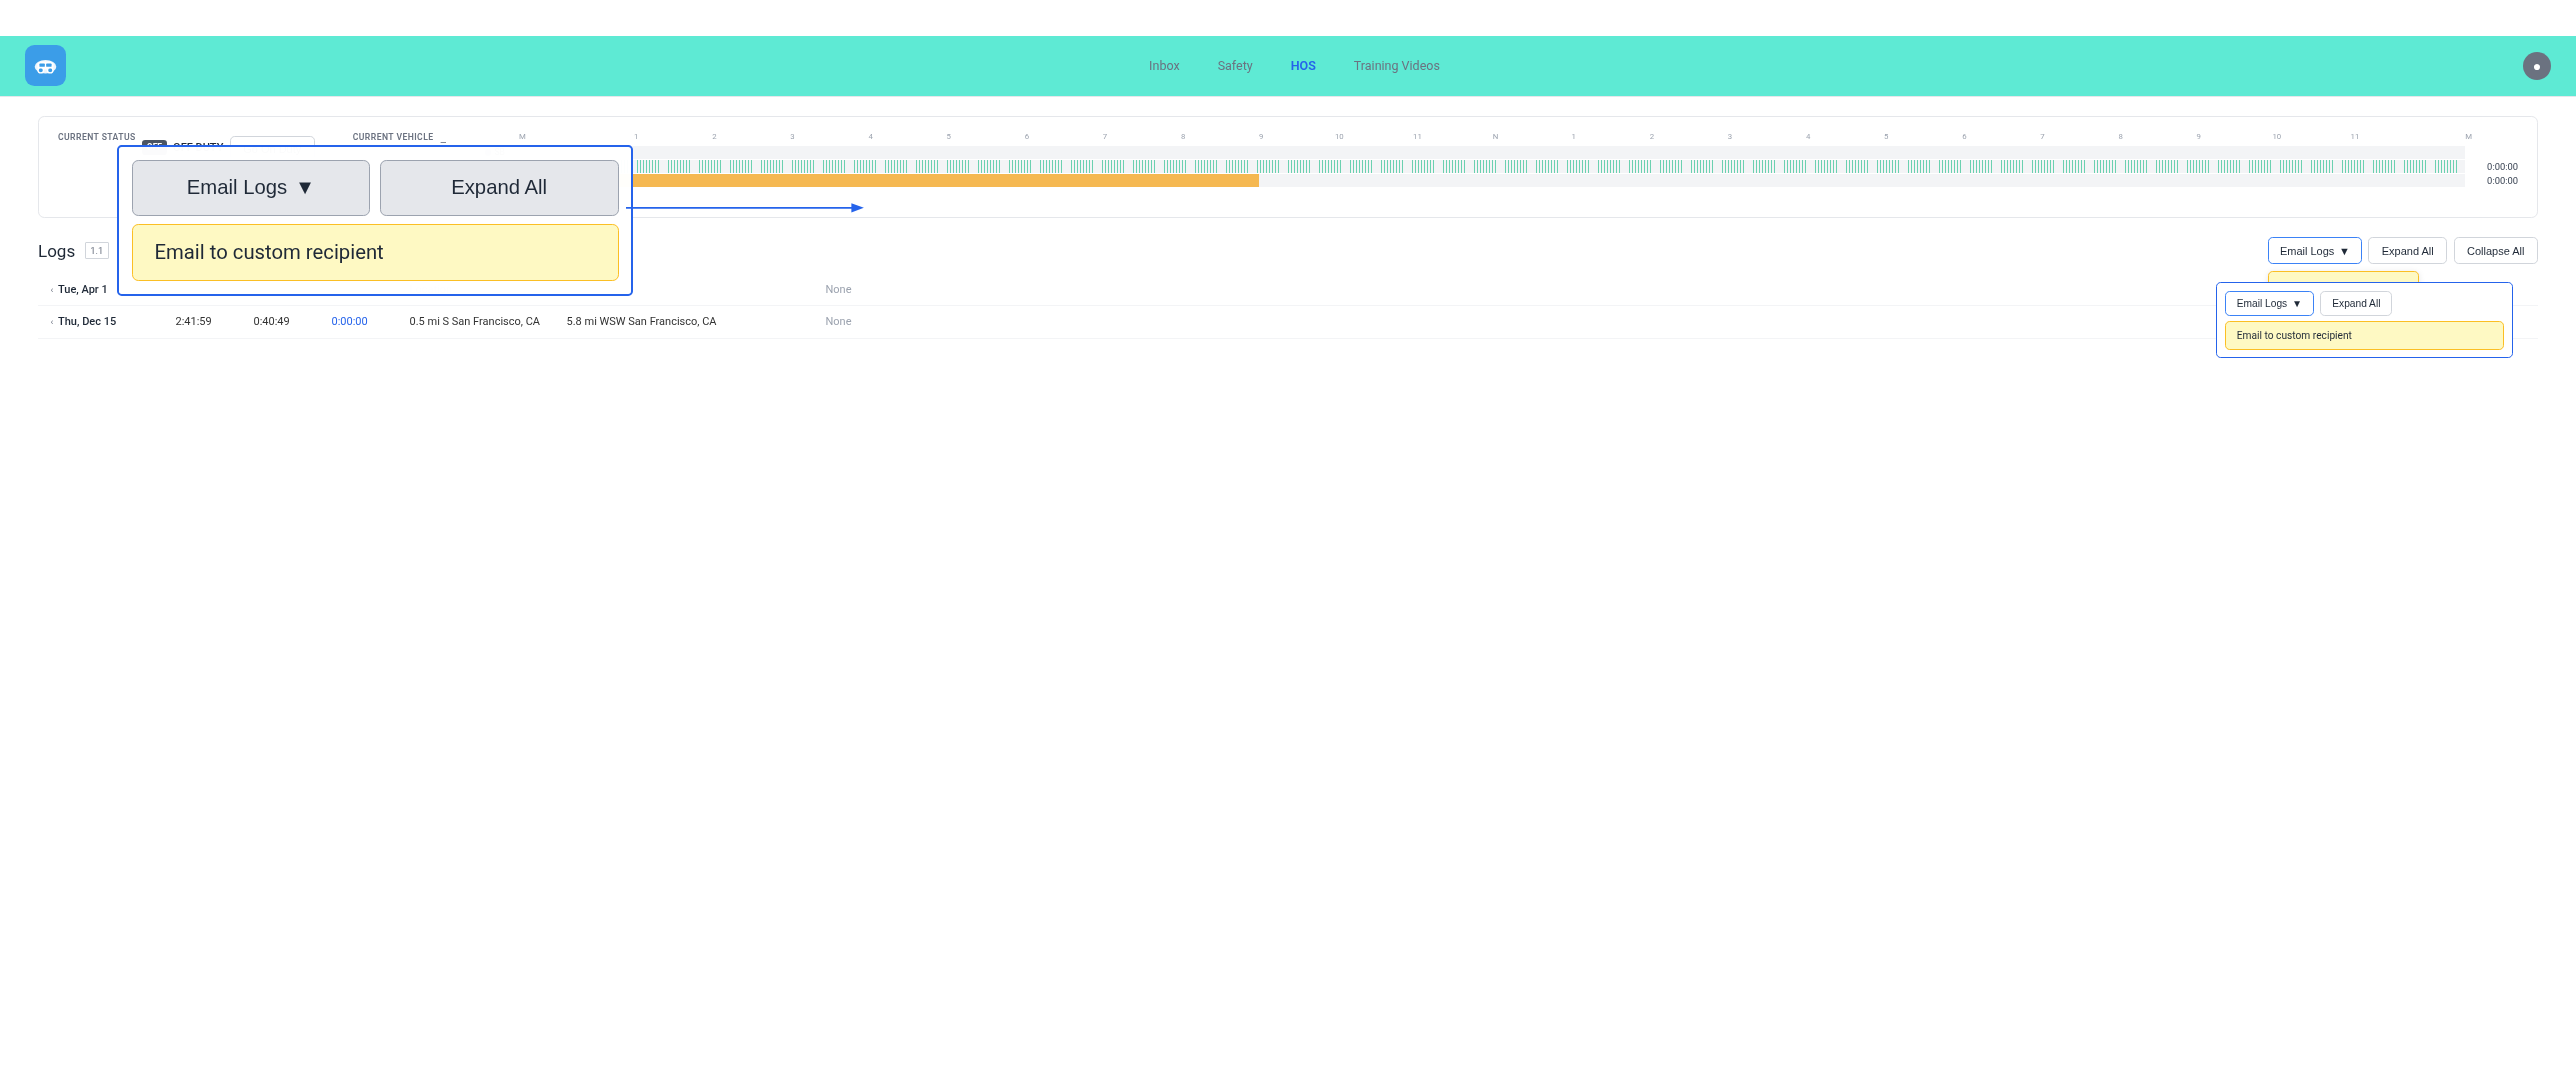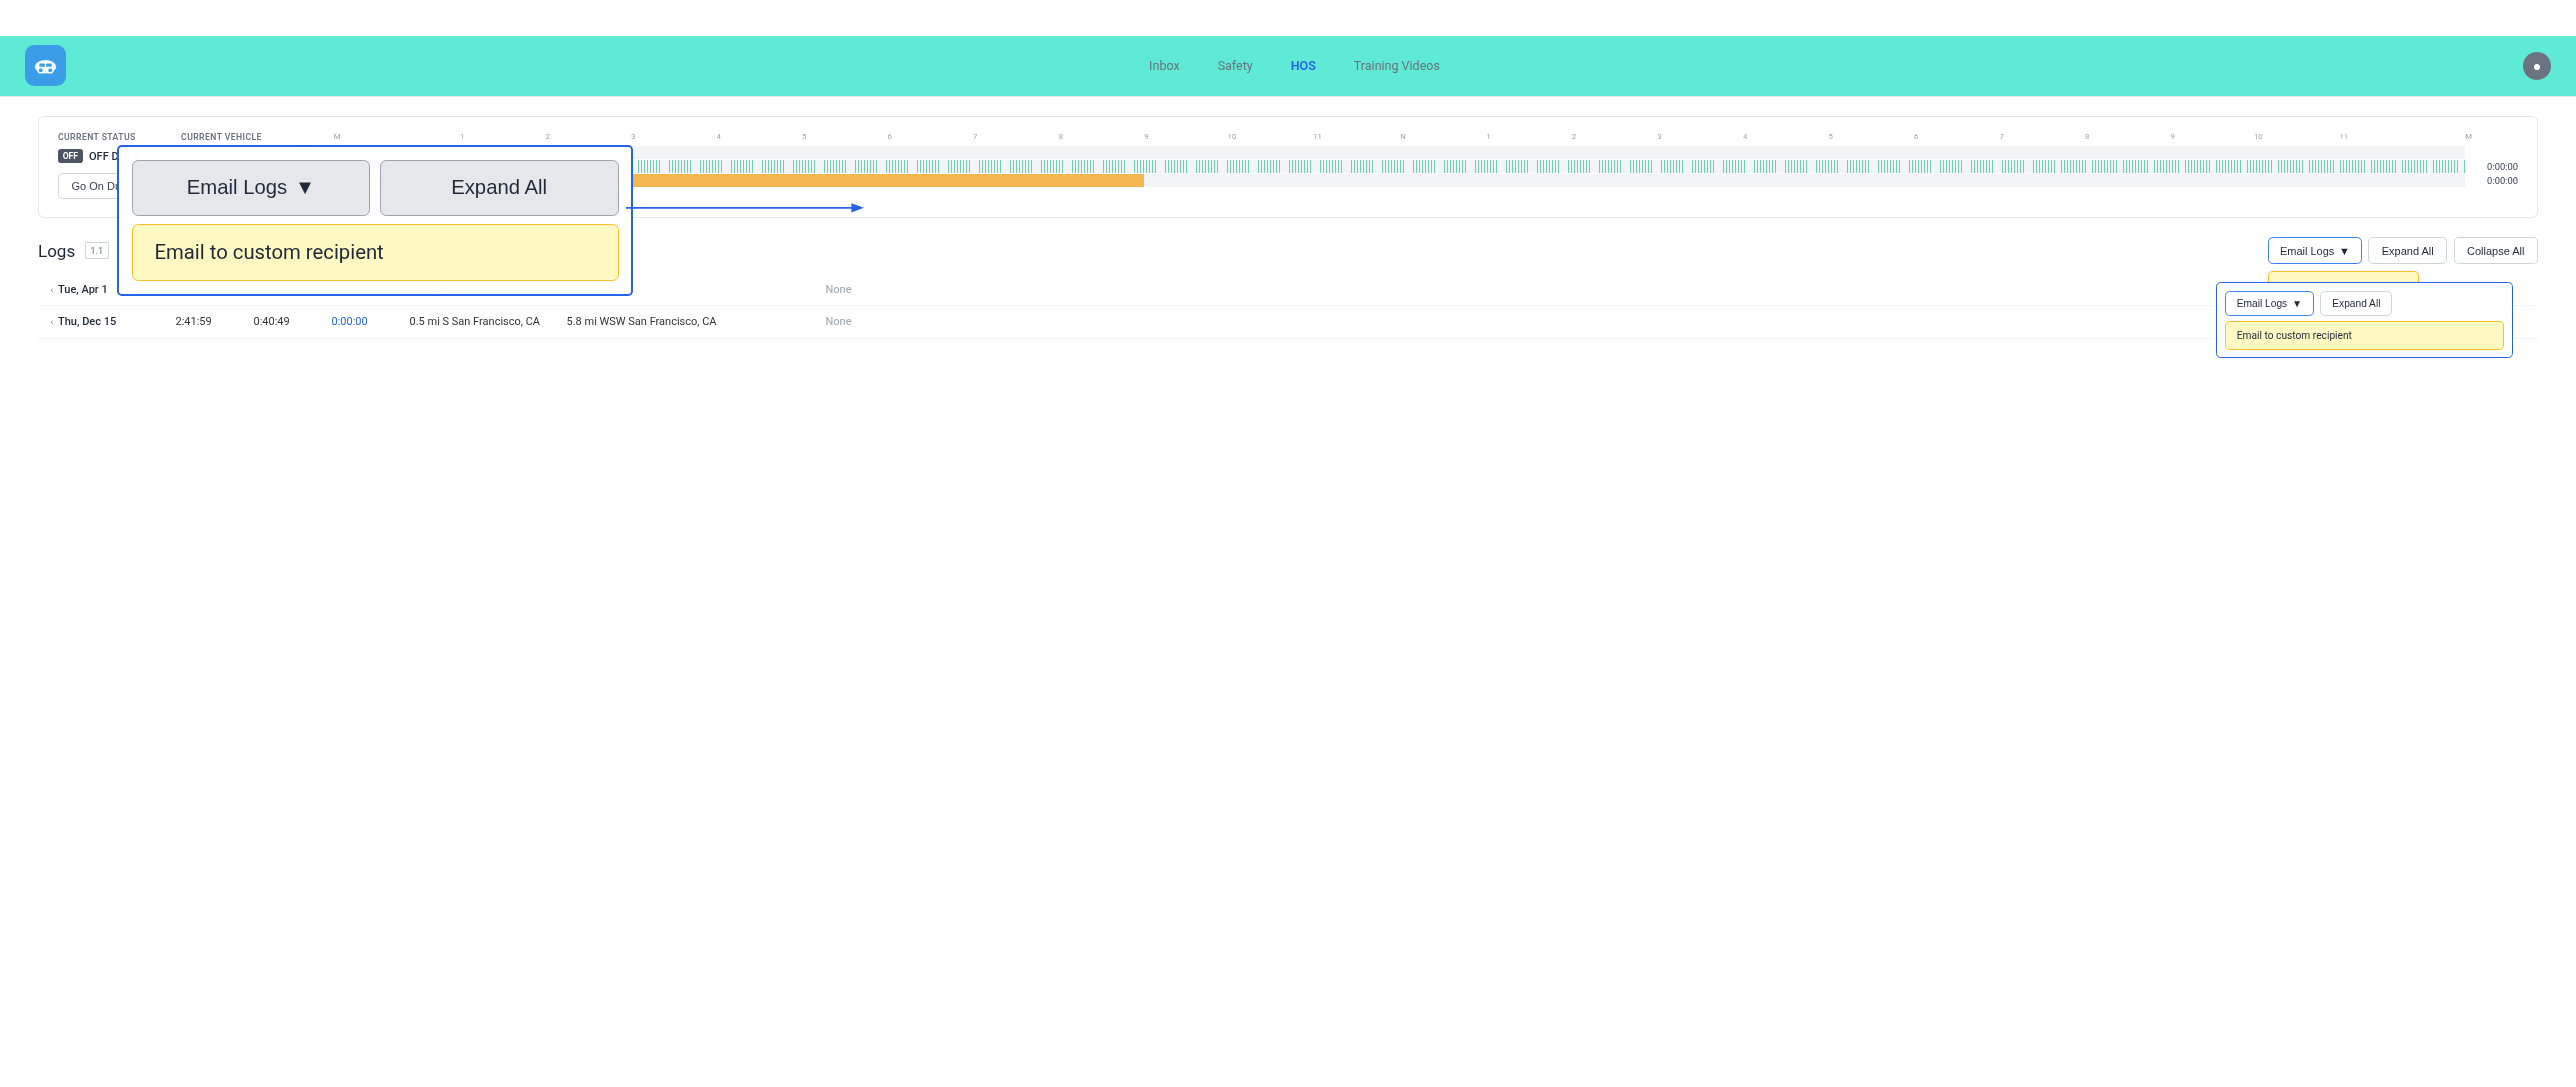--- a/index.html
+++ b/index.html
@@ -86,21 +86,20 @@
     }
 
     .status-left {
       display: flex;
       gap: 38px;
       flex: 0 0 auto;
     }
 
     .status-section {
       display: flex;
-      flex-direction: column;
       gap: 6.3px;
     }
 
     .status-label {
       font-size: 8.6px;
       font-weight: 600;
       color: #6b7280;
       letter-spacing: 0.05em;
       text-transform: uppercase;
     }

